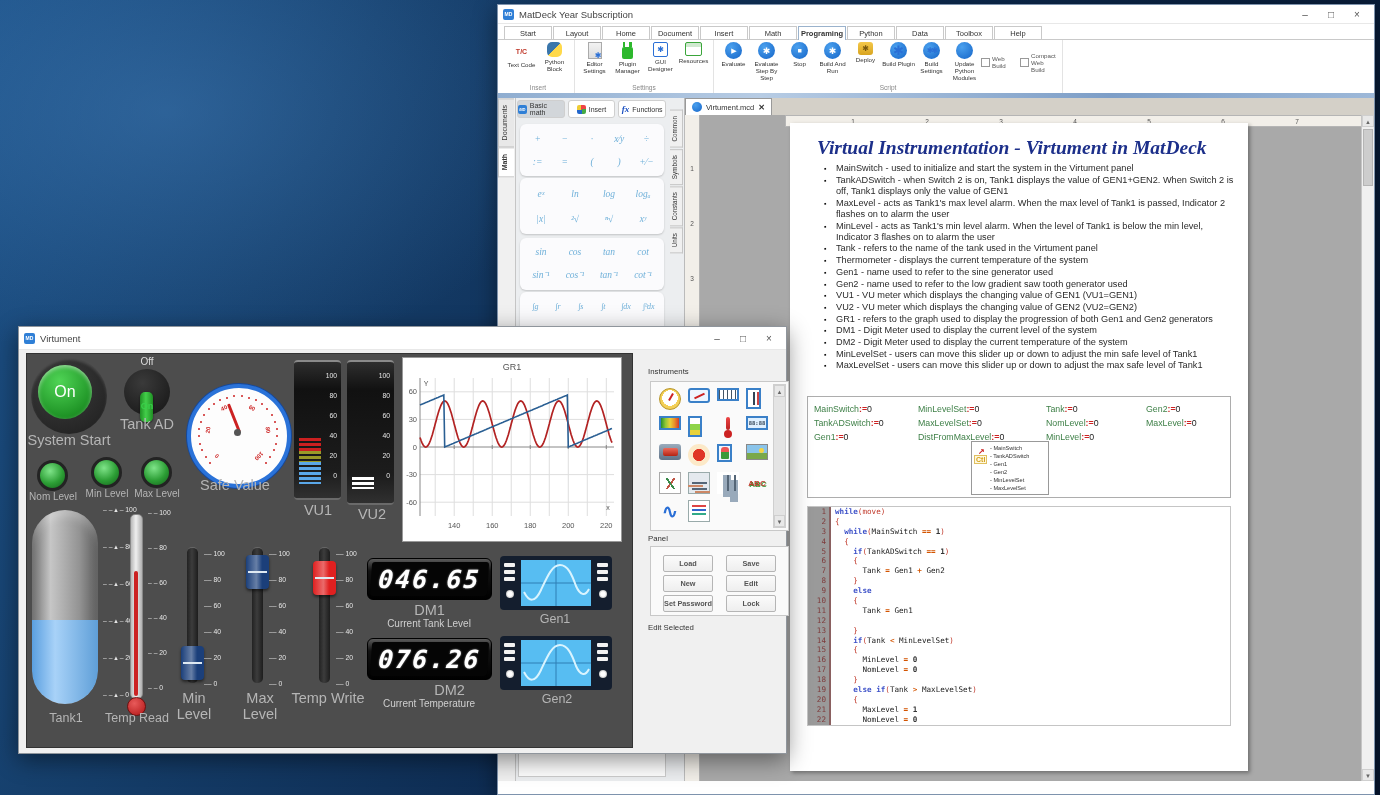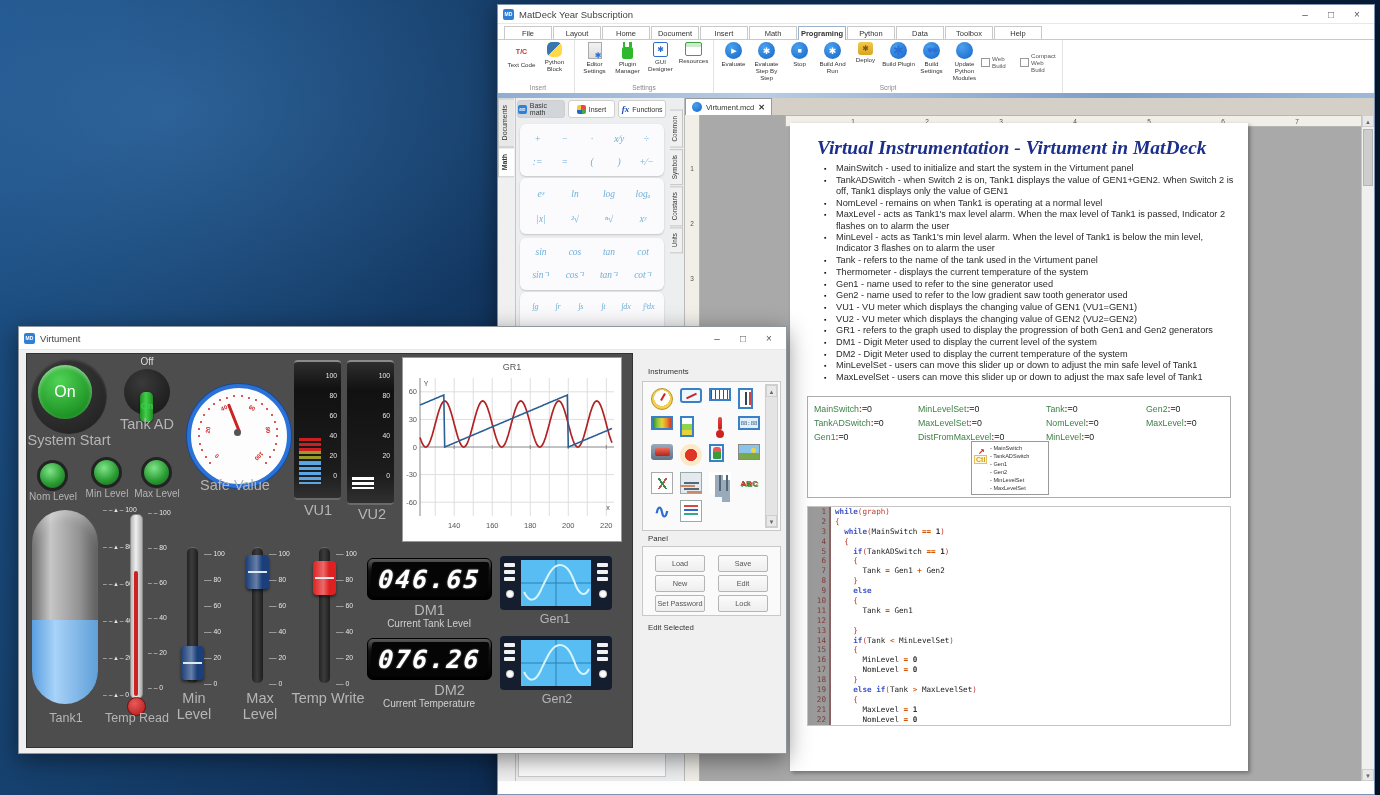--- a/index.html
+++ b/index.html
@@ -175,21 +175,21 @@
     font-family:"DejaVu Sans Mono",monospace;font-weight:bold;font-style:italic;font-size:25px;color:#fff;letter-spacing:2px;
     transform:skewX(-4deg);text-shadow:0 0 2px #999;}
   .scope{position:absolute;width:112px;height:54px;background:#141e2e;border-radius:4px;}
   .scope .bars{position:absolute;top:7px;width:13px;display:flex;flex-direction:column;gap:3px;align-items:center;}
   .scope .bars i{width:11px;height:4px;background:#f2f2f2;border-radius:1px;}
   .scope .knob{width:8px;height:8px;border-radius:50%;background:radial-gradient(#fff 40%,#888);margin-top:6px;}
   .scope svg{position:absolute;left:21px;top:4px;}
   
   #vright{position:absolute;left:615px;top:26px;width:150px;height:393px;background:#f0f0f0;}
   .grp-label{position:absolute;left:14px;font-size:7.8px;color:#333;}
-  .grp-box{position:absolute;left:8px;width:137px;border:1px solid #c8c8c8;background:#fafafa;}
+  .grp-box{position:absolute;left:16px;width:137px;border:1px solid #c8c8c8;background:#fafafa;font-weight:bold;}
   #inst-grid{position:absolute;left:8px;top:6px;width:112px;display:grid;grid-template-columns:repeat(4,1fr);row-gap:6px;column-gap:4px;}
   .ii{width:22px;height:22px;position:relative;display:flex;align-items:center;justify-content:center;box-sizing:border-box;}
   #inst-scroll{position:absolute;right:2px;top:2px;bottom:2px;width:11px;background:#e4e4e4;border:1px solid #cfcfcf;}
   .vbtn{background:linear-gradient(#fbfbfb,#eee);border:1px solid #b5b5b5;border-radius:2px;font-size:7.3px;color:#555;
     height:15px;display:flex;align-items:center;justify-content:center;font-family:"Liberation Sans",sans-serif;}
   #panel-grid,#edit-grid{position:absolute;left:12px;right:12px;display:grid;grid-template-columns:1fr 1fr;column-gap:13px;row-gap:3px;}
   
   [data-icon="round-gauge-icon"]{background:radial-gradient(circle at 50% 45%,#fff 52%,#f3cf56 53% 78%,#caa52e);border-radius:50%;border:1px solid #b8962a;}
   [data-icon="round-gauge-icon"]::after{content:"";position:absolute;width:2px;height:8px;background:#c22;left:10px;top:4px;transform:rotate(30deg);}
   [data-icon="horizontal-gauge-icon"]{background:#eef6ff;border:2px solid #3a80c8;border-radius:3px;height:15px;}
@@ -233,21 +233,21 @@
       <span class="mdico">MD</span>
       <span class="ttl">MatDeck Year Subscription</span>
       <span class="winbtns">
         <span class="winbtn">–</span>
         <span class="winbtn">□</span>
         <span class="winbtn">×</span>
       </span>
     </div>
 
     <div id="md-tabs">
-      <span class="md-tab">File</span>
+      <span class="md-tab">Start</span>
         <span class="md-tab">Layout</span>
         <span class="md-tab">Home</span>
         <span class="md-tab">Document</span>
         <span class="md-tab">Insert</span>
         <span class="md-tab">Math</span>
         <span class="md-tab" data-active="true">Programing</span>
         <span class="md-tab">Python</span>
         <span class="md-tab">Data</span>
         <span class="md-tab">Toolbox</span>
         <span class="md-tab">Help</span>
@@ -450,21 +450,20 @@
           <div class="scr-arrow">▲</div>
           <div class="scr-thumb"></div>
           <div class="scr-arrow bot">▼</div>
         </div>
 
         <div id="page">
           <div id="pg-title">Virtual Instrumentation - Virtument in MatDeck</div>
           <ul id="pg-bullets">
             <li>MainSwitch - used to initialize and start the system in the Virtument panel</li>
               <li>TankADSwitch - when Switch 2 is on, Tank1 displays the value of GEN1+GEN2. When Switch 2 is off, Tank1 displays only the value of GEN1</li>
-              <li>NomLevel - remains on when Tank1 is operating at a normal level</li>
               <li>MaxLevel - acts as Tank1's max level alarm. When the max level of Tank1 is passed, Indicator 2 flashes on to alarm the user</li>
               <li>MinLevel - acts as Tank1's min level alarm. When the level of Tank1 is below the min level, Indicator 3 flashes on to alarm the user</li>
               <li>Tank - refers to the name of the tank used in the Virtument panel</li>
               <li>Thermometer - displays the current temperature of the system</li>
               <li>Gen1 - name used to refer to the sine generator used</li>
               <li>Gen2 - name used to refer to the low gradient saw tooth generator used</li>
               <li>VU1 - VU meter which displays the changing value of GEN1 (VU1=GEN1)</li>
               <li>VU2 - VU meter which displays the changing value of GEN2 (VU2=GEN2)</li>
               <li>GR1 - refers to the graph used to display the progression of both Gen1 and Gen2 generators</li>
               <li>DM1 - Digit Meter used to display the current level of the system</li>
@@ -505,21 +504,21 @@
                   <div>Gen2</div>
                   <div>MinLevelSet</div>
                   <div>MaxLevelSet</div>
               </div>
             </div>
           </div>
 
           <div id="codeblock">
             <div class="code-line">
               <span class="ln">1</span>
-              <span class="ct"><span class="kw">while</span><span class="pn">(</span><span class="vl">graph</span><span class="pn">)</span></span>
+              <span class="ct"><span class="kw">while</span><span class="pn">(</span><span class="vl">move</span><span class="pn">)</span></span>
             </div>
               <div class="code-line">
               <span class="ln">2</span>
               <span class="ct"><span class="pn">{</span></span>
             </div>
               <div class="code-line">
               <span class="ln">3</span>
               <span class="ct">  <span class="kw">while</span><span class="pn">(</span>MainSwitch <span class="op">==</span> <span class="nm">1</span><span class="pn">)</span></span>
             </div>
               <div class="code-line">

